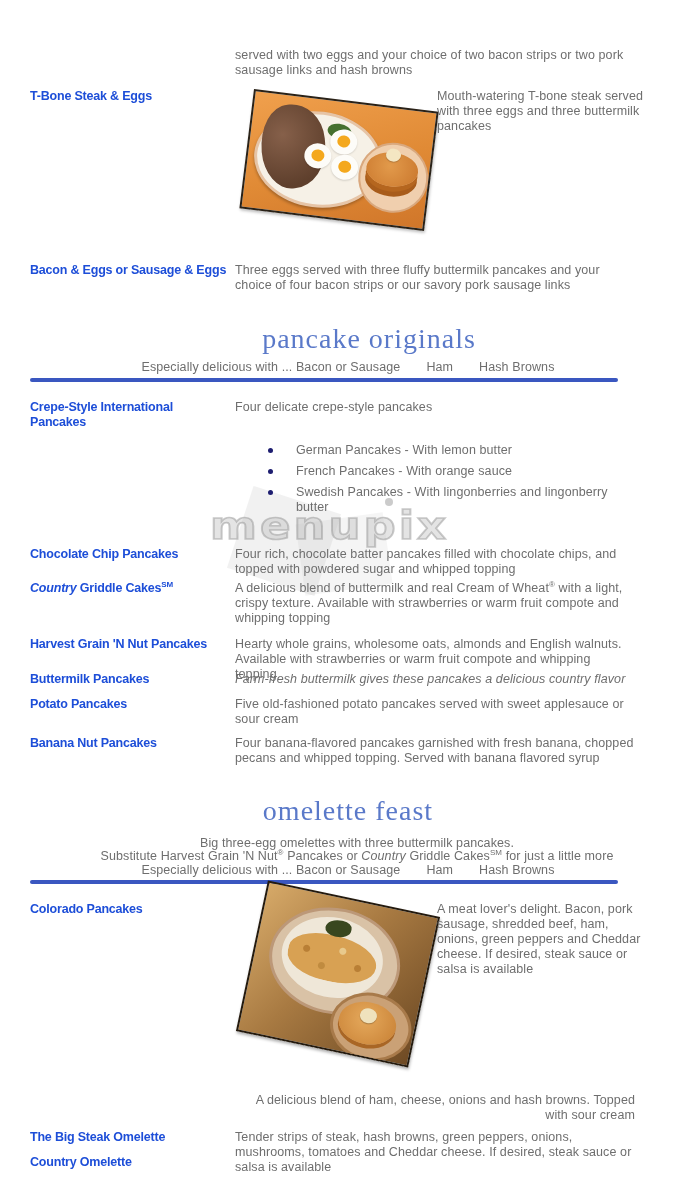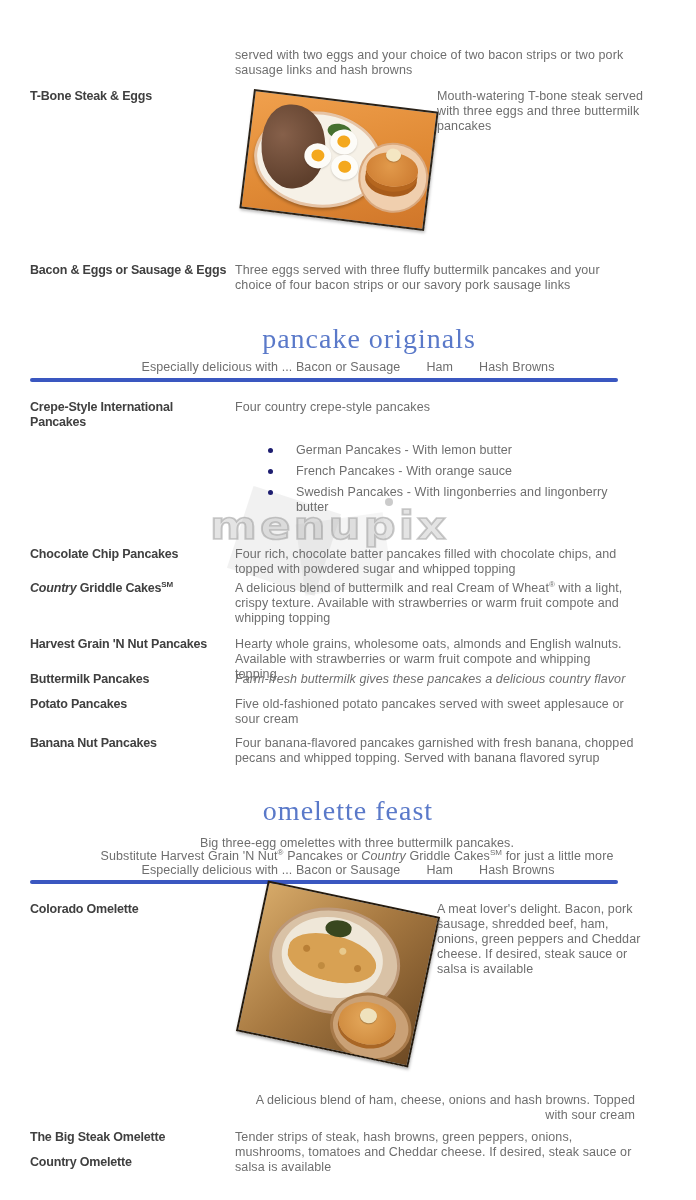--- a/index.html
+++ b/index.html
@@ -2,21 +2,21 @@
 <html><head>
 <meta charset="utf-8">
 <style>
   html,body{margin:0;padding:0;background:#ffffff;}
   .page{
     position:relative; width:696px; height:1200px; background:#ffffff;
     font-family:"Liberation Sans", sans-serif; overflow:hidden;
   }
   
   .body-txt{ color:#6e6e6e; font-size:12.5px; line-height:15px; letter-spacing:.1px;}
-  .item-name{ color:#404040; font-weight:bold; font-size:12.5px; line-height:15px; letter-spacing:-.2px; position:absolute; left:30px; width:200px;}
+  .item-name{ color:#1d4ed8; font-weight:bold; font-size:12.5px; line-height:15px; letter-spacing:-.2px; position:absolute; left:30px; width:200px;}
   .desc{ position:absolute; left:235px; width:400px;}
   .desc-narrow{ position:absolute; left:437px; width:213px;}
   .section-title{
     position:absolute; left:0; right:0; text-align:center;
     font-family:"Liberation Serif", serif; color:#5a79c9;
     font-size:28px; line-height:30px; letter-spacing:1px;
   }
   .center-line{ position:absolute; left:18px; right:0; text-align:center;}
   .sub-row{ position:absolute; left:0; right:0; display:flex; justify-content:center; gap:26px;}
   .divider{ position:absolute; left:30px; width:588px; height:4px; background:#3a57c0; border-radius:2px;}
@@ -142,21 +142,21 @@
 
   <div class="section-title pos-sec1-title">pancake originals</div>
   <div class="sub-row body-txt pos-sec1-sub">
     <span>Especially delicious with ... Bacon or Sausage</span>
     <span>Ham</span>
     <span>Hash Browns</span>
   </div>
   <div class="divider pos-div1"></div>
 
   <div class="item-name pos-crepe">Crepe-Style International Pancakes</div>
-  <div class="desc body-txt pos-crepe-desc">Four country crepe-style pancakes</div>
+  <div class="desc body-txt pos-crepe-desc">Four delicate crepe-style pancakes</div>
   <div class="bullet pos-b1">
     <span class="dot"></span>
     <span class="btxt body-txt">German Pancakes - With lemon butter</span>
   </div>
   <div class="bullet pos-b2">
     <span class="dot"></span>
     <span class="btxt body-txt">French Pancakes - With orange sauce</span>
   </div>
   <div class="bullet pos-b3">
     <span class="dot"></span>
@@ -184,21 +184,21 @@
   <div class="section-title pos-sec2-title">omelette feast</div>
   <div class="center-line body-txt pos-intro1">Big three-egg omelettes with three buttermilk pancakes.</div>
   <div class="center-line body-txt pos-intro2"><span>Substitute Harvest Grain 'N Nut</span><sup>®</sup><span> Pancakes or </span><span class="it">Country</span><span> Griddle Cakes</span><sup>SM</sup><span> for just a little more</span></div>
   <div class="sub-row body-txt pos-sec2-sub">
     <span>Especially delicious with ... Bacon or Sausage</span>
     <span>Ham</span>
     <span>Hash Browns</span>
   </div>
   <div class="divider pos-div2"></div>
 
-  <div class="item-name pos-colo">Colorado Omelette</div>
+  <div class="item-name pos-colo">Colorado Pancakes</div>
   <div class="photo2">
     <div class="p2-plate-outer"></div>
     <div class="p2-plate-inner"></div>
     <div class="p2-omelette"></div>
     <div class="p2-garnish"></div>
     <div class="p2-plate2"></div>
     <div class="p2-pancake"></div>
     <div class="p2-butter"></div>
   </div>
   <div class="desc-narrow body-txt pos-colo-desc">A meat lover's delight. Bacon, pork sausage, shredded beef, ham, onions, green peppers and Cheddar cheese. If desired, steak sauce or salsa is available</div>

